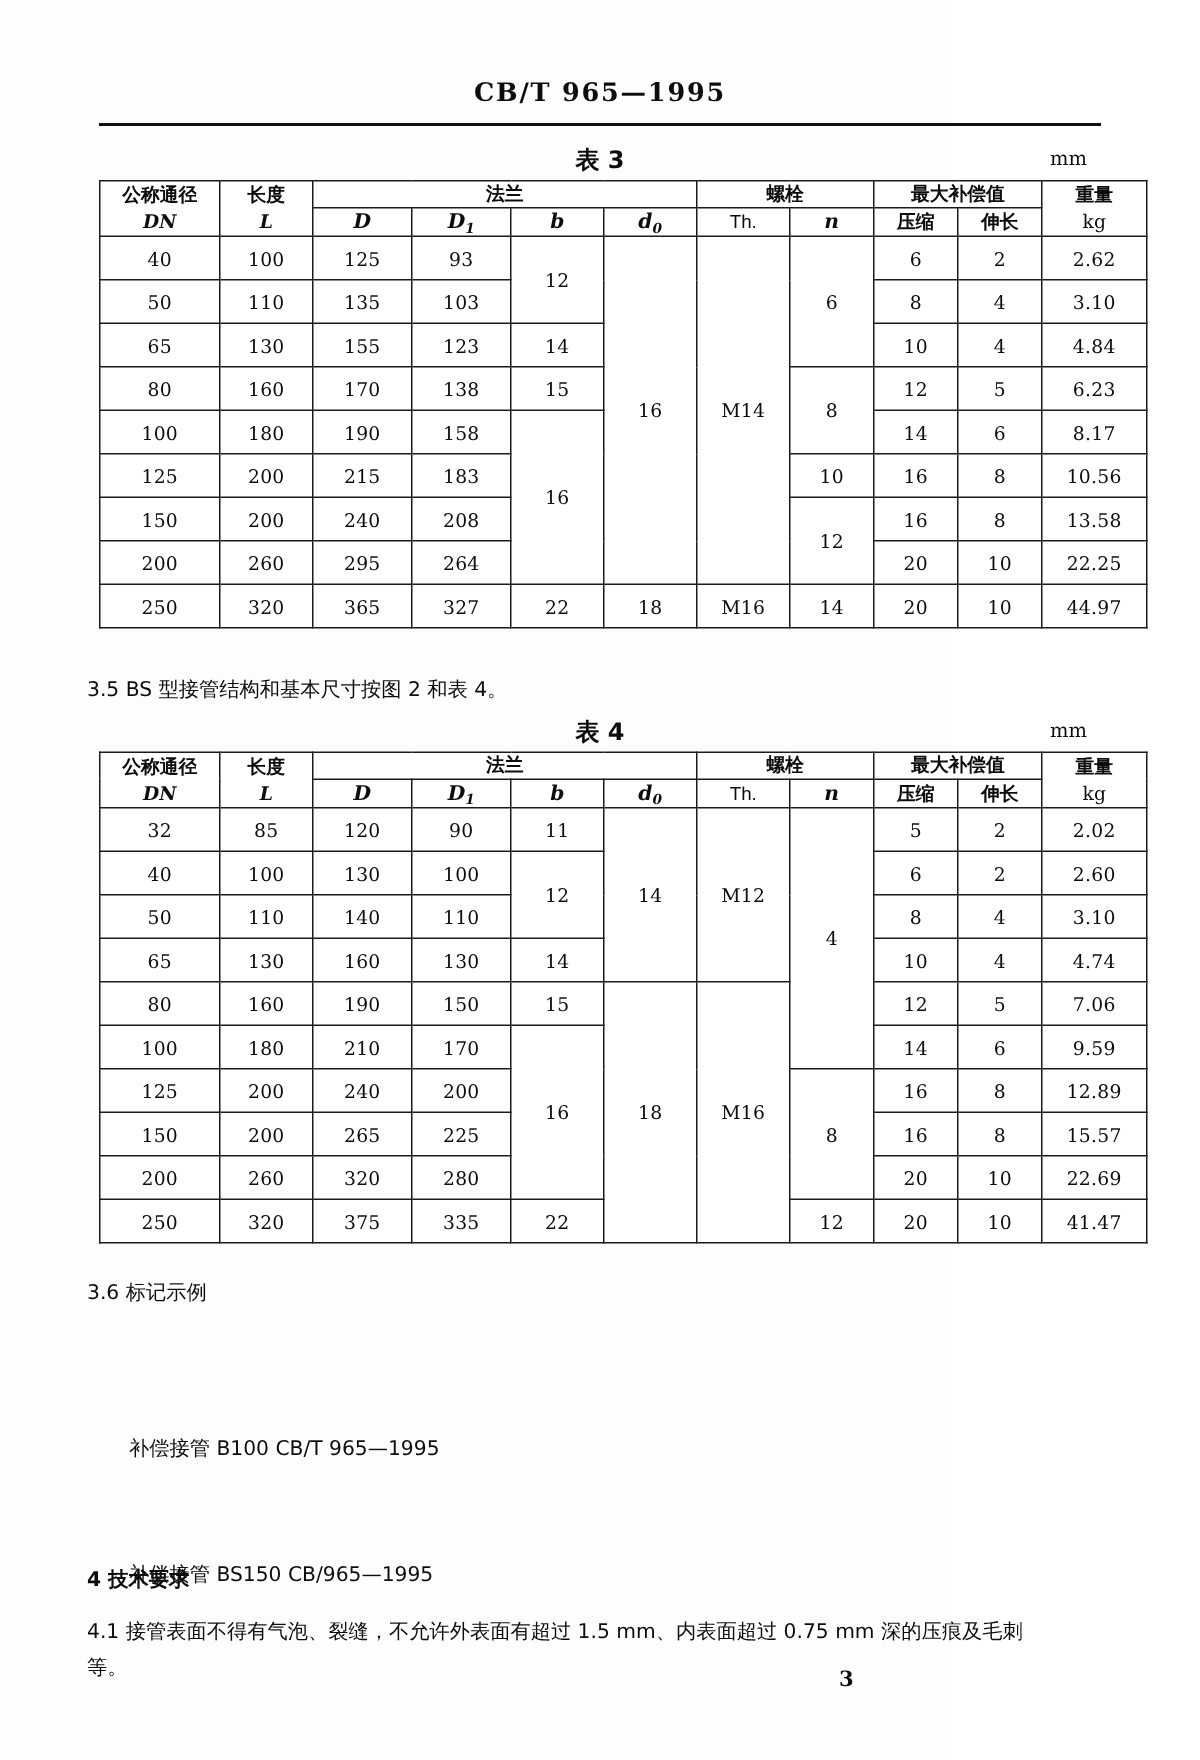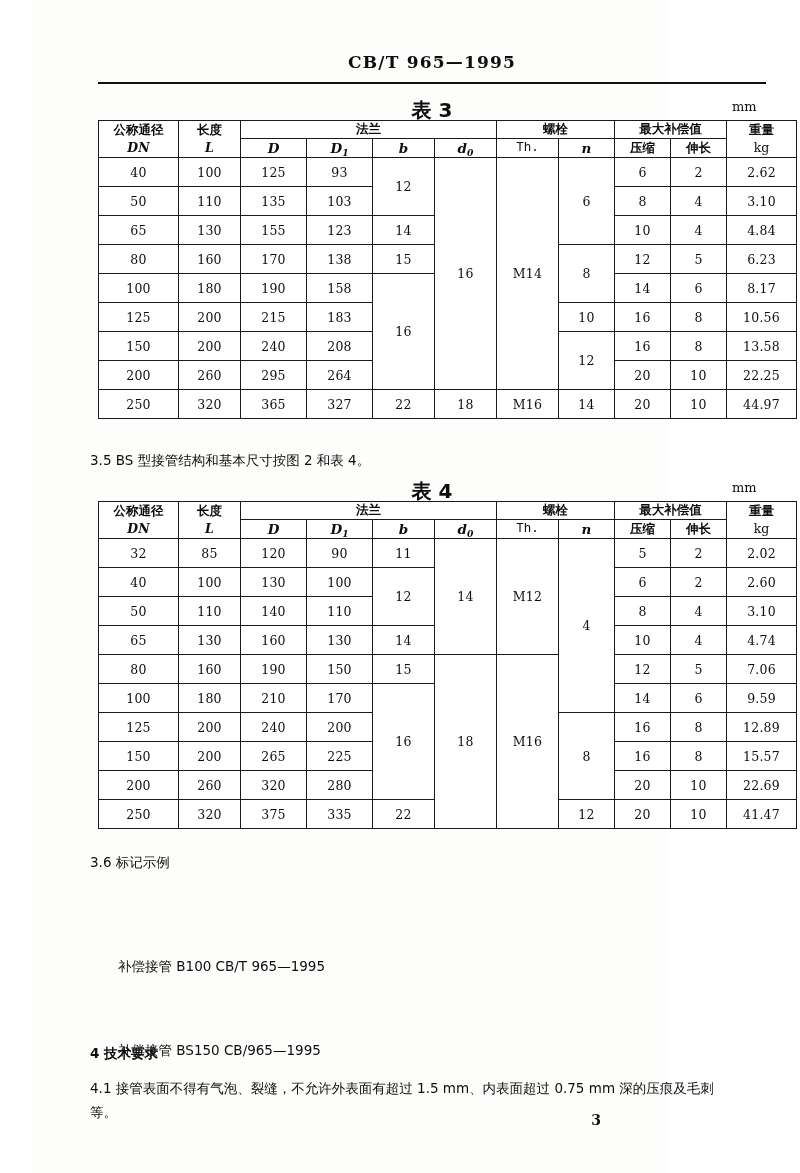--- a/index.html
+++ b/index.html
@@ -15,21 +15,20 @@
     font-family: "DejaVu Sans", "Liberation Sans", sans-serif;
     color: #0d0d0d;
     overflow: hidden;
   }
   .page {
     position: absolute;
     left: 0; top: 0;
     width: 635px;
     height: 1173px;
     background: #fdfdfb;
-    margin-left: 32px;
   }
 
   
   .doc-header {
     position: absolute;
     left: 0;
     top: 52px;
     width: 800px;
     text-align: center;
   }
@@ -45,21 +44,21 @@
     top: 82px;
     width: 668px;
     height: 2px;
     background: #111;
   }
 
   
   .table-caption {
     position: absolute;
     text-align: center;
-    font-size: 20px;
+    font-size: 16px;
     font-family: "DejaVu Sans", "Liberation Sans", sans-serif;
     font-weight: bold;
   }
   .unit-label {
     position: absolute;
     font-size: 13px;
     font-family: "DejaVu Serif", "Liberation Serif", serif;
   }
 
   
@@ -85,21 +84,21 @@
     font-size: 12.5px;
     line-height: 1.35;
   }
   table.spec thead th.sym {
     font-family: "DejaVu Serif", "Liberation Serif", serif;
     font-style: italic;
     font-weight: bold;
     font-size: 13.5px;
   }
   table.spec thead th.up {
-    font-family: Liberation Mono, monospace;
+    font-family: Liberation Sans, sans-serif;
     font-style: normal;
     font-weight: normal;
     font-size: 12.5px;
   }
   table.spec tbody td {
     height: 28px;
     font-size: 12.5px;
     letter-spacing: 0.2px;
   }
   .hd-two {

